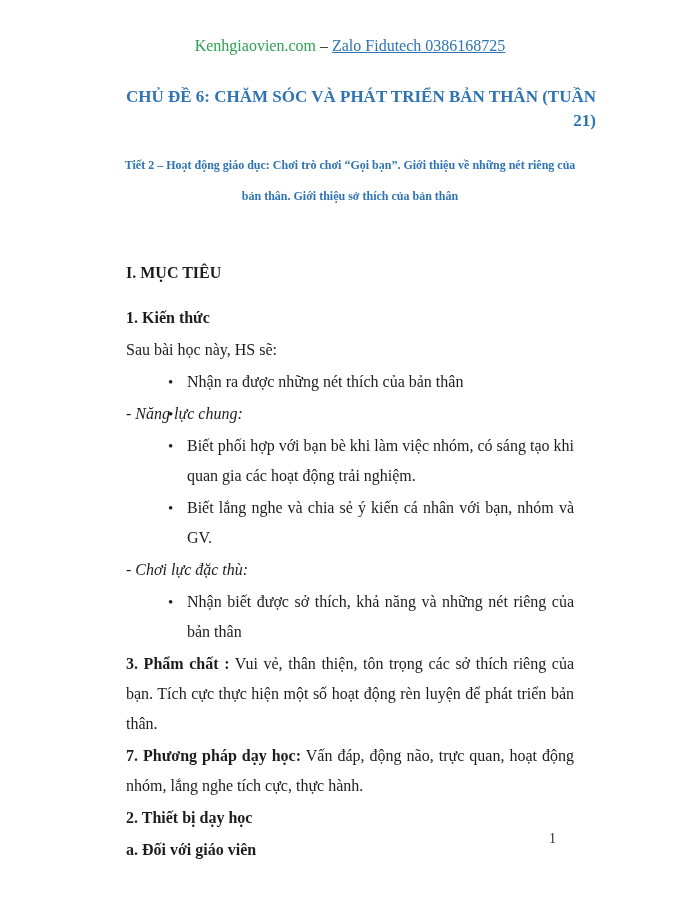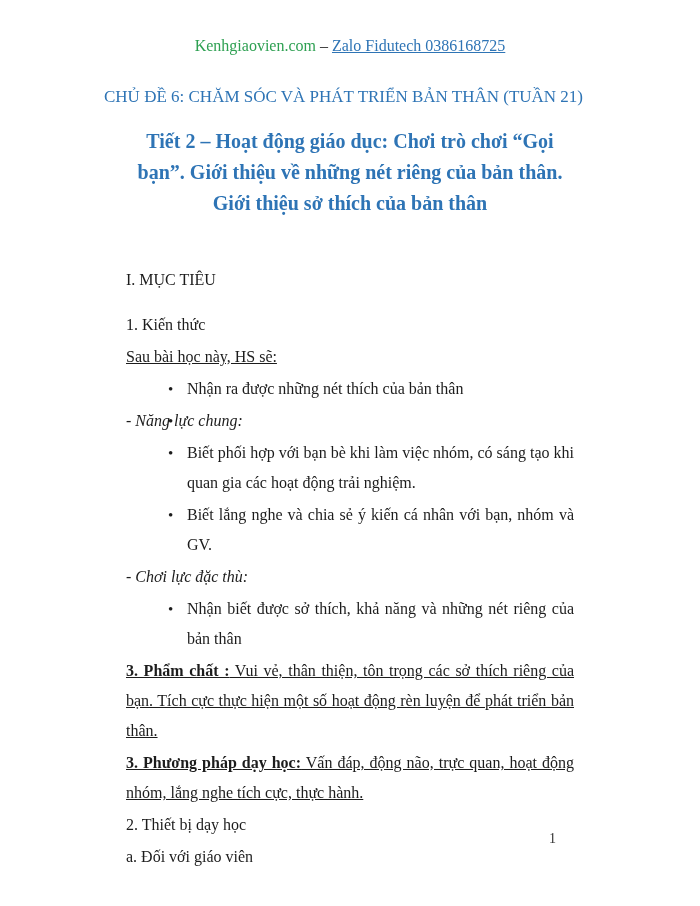--- a/index.html
+++ b/index.html
@@ -13,40 +13,40 @@
     font-family:"Liberation Serif","DejaVu Serif",serif;
     color:#1c1c1c;
     font-size:16px;
   }
   .header { padding-top:37px; text-align:center; font-size:16px; }
   .site-name { color:var(--green); }
   .separator { color:#1c1c1c; }
   .zalo-link { color:var(--blue); text-decoration:underline; cursor:pointer; }
   .doc-title {
     margin:30px 40px 0;
-    text-align:left;
+    text-align:right;
     font-size:17px;
-    font-weight:normal;
+    font-weight:bold;
     color:var(--blue);
     line-height:24px;
   }
   .doc-subtitle {
     margin:17px 60px 0;
     text-align:center;
-    font-size:20px;
+    font-size:12px;
     font-weight:bold;
     color:var(--blue);
     line-height:31px;
   }
   .blocks { margin:46px 62px 0 62px; }
   .blocks > * { line-height:30px; margin-bottom:2px; }
   .blocks > :first-child { margin-bottom:15px; }
-  .heading { font-weight:normal; }
+  .heading { font-weight:bold; }
   .italic-heading { font-weight:normal; font-style:italic; }
-  .para { text-align:justify;text-decoration:underline; }
+  .para { text-align:justify; }
   .para strong { font-weight:bold; }
   .bullet {
     position:relative;
     padding-left:61px;
     text-align:justify;
   }
   .bullet .dot {
     position:absolute;
     left:42px;
     top:0;
@@ -76,20 +76,20 @@
       <p class="heading">1. Kiến thức</p>
       <p class="para">Sau bài học này, HS sẽ:</p>
       <div class="bullet"><span class="dot">•</span><span>Nhận ra được những nét thích của bản thân</span></div>
       <div class="bullet"><span class="dot">•</span></div>
       <p class="italic-heading">- Năng lực chung:</p>
       <div class="bullet"><span class="dot">•</span><span>Biết phối hợp với bạn bè khi làm việc nhóm, có sáng tạo khi quan gia các hoạt động trải nghiệm.</span></div>
       <div class="bullet"><span class="dot">•</span><span>Biết lắng nghe và chia sẻ ý kiến cá nhân với bạn, nhóm và GV.</span></div>
       <p class="italic-heading">- Chơi lực đặc thù:</p>
       <div class="bullet"><span class="dot">•</span><span>Nhận biết được sở thích, khả năng và những nét riêng của bản thân</span></div>
       <p class="para"><strong>3. Phẩm chất :</strong> Vui vẻ, thân thiện, tôn trọng các sở thích riêng của bạn. Tích cực thực hiện một số hoạt động rèn luyện để phát triển bản thân.</p>
-      <p class="para"><strong>3. Phương pháp dạy học:</strong> Vấn đáp, động não, trực quan, hoạt động nhóm, lắng nghe tích cực, thực hành.</p>
+      <p class="para"><strong>7. Phương pháp dạy học:</strong> Vấn đáp, động não, trực quan, hoạt động nhóm, lắng nghe tích cực, thực hành.</p>
       <p class="heading">2. Thiết bị dạy học</p>
       <p class="heading">a. Đối với giáo viên</p>
     </div>
 
   <div class="page-number">1</div>
 
 </div>
 
 </body></html>

